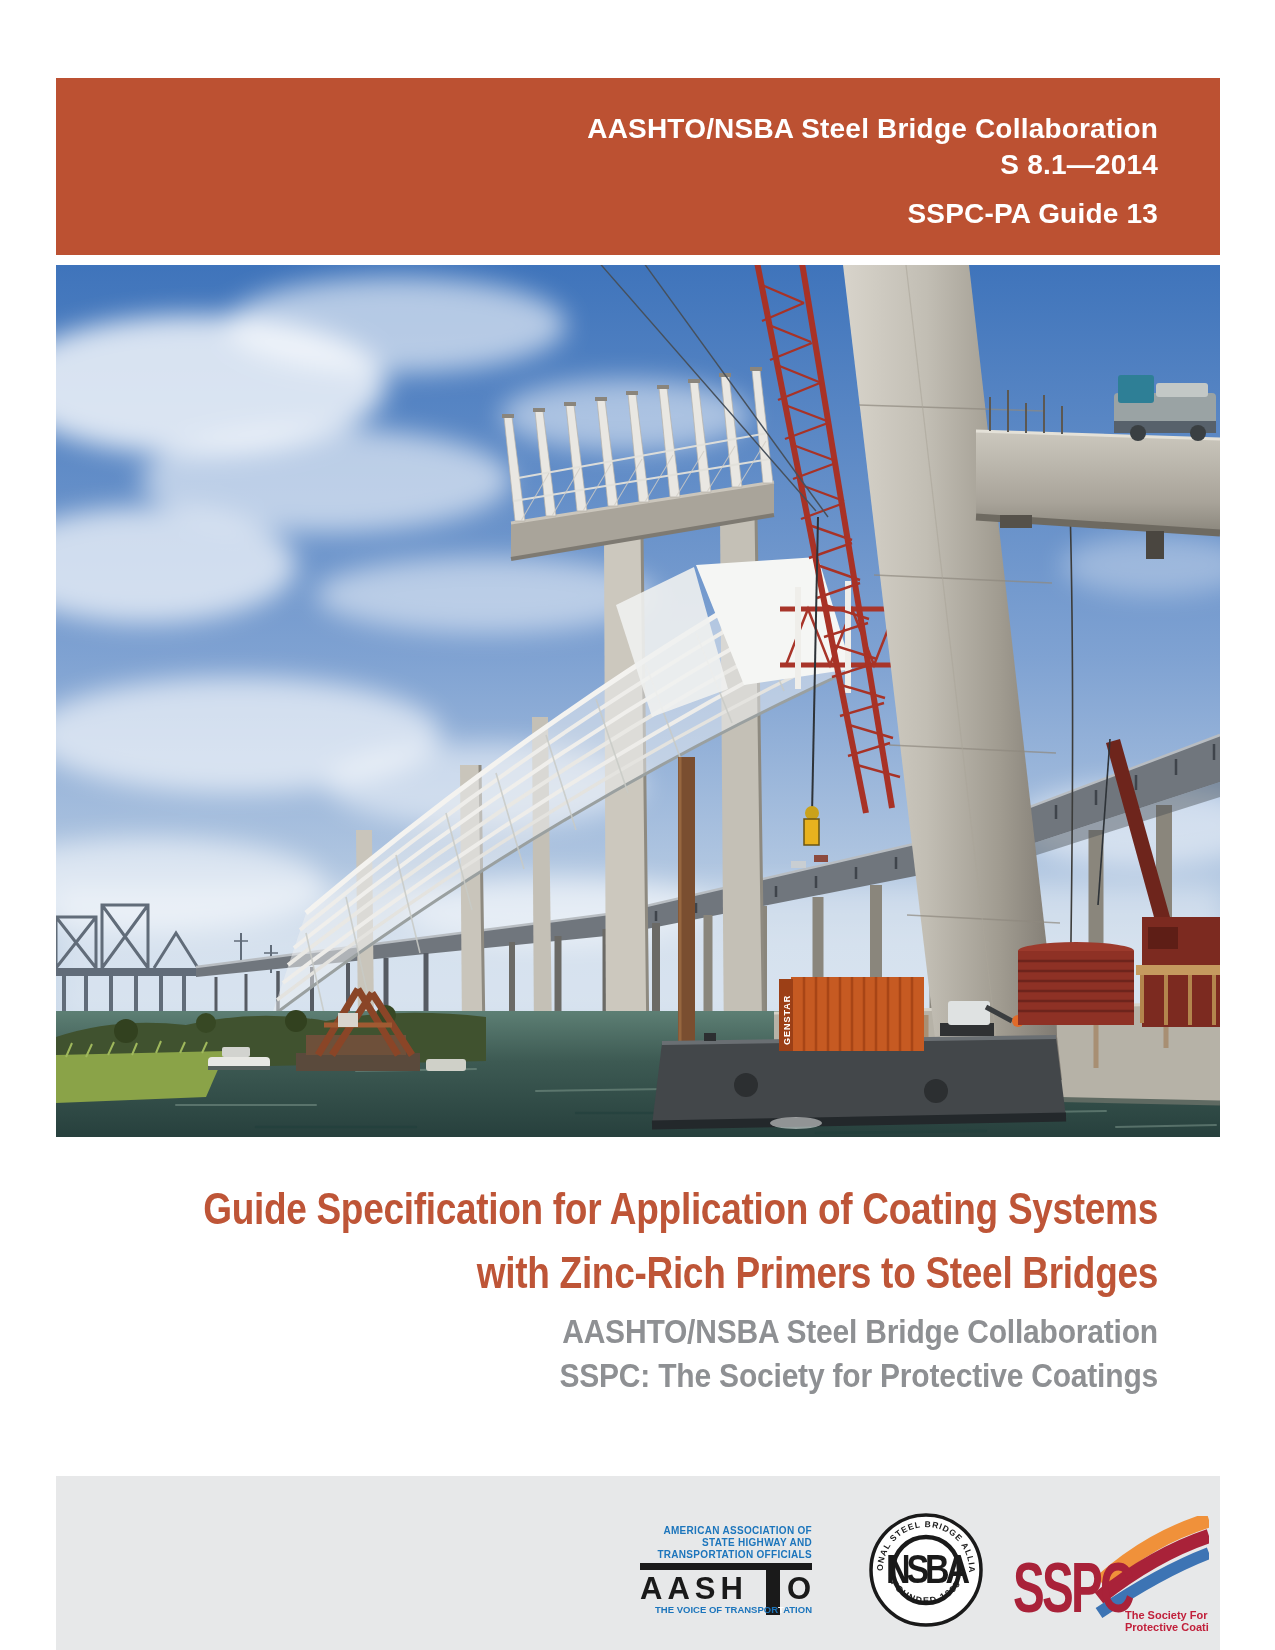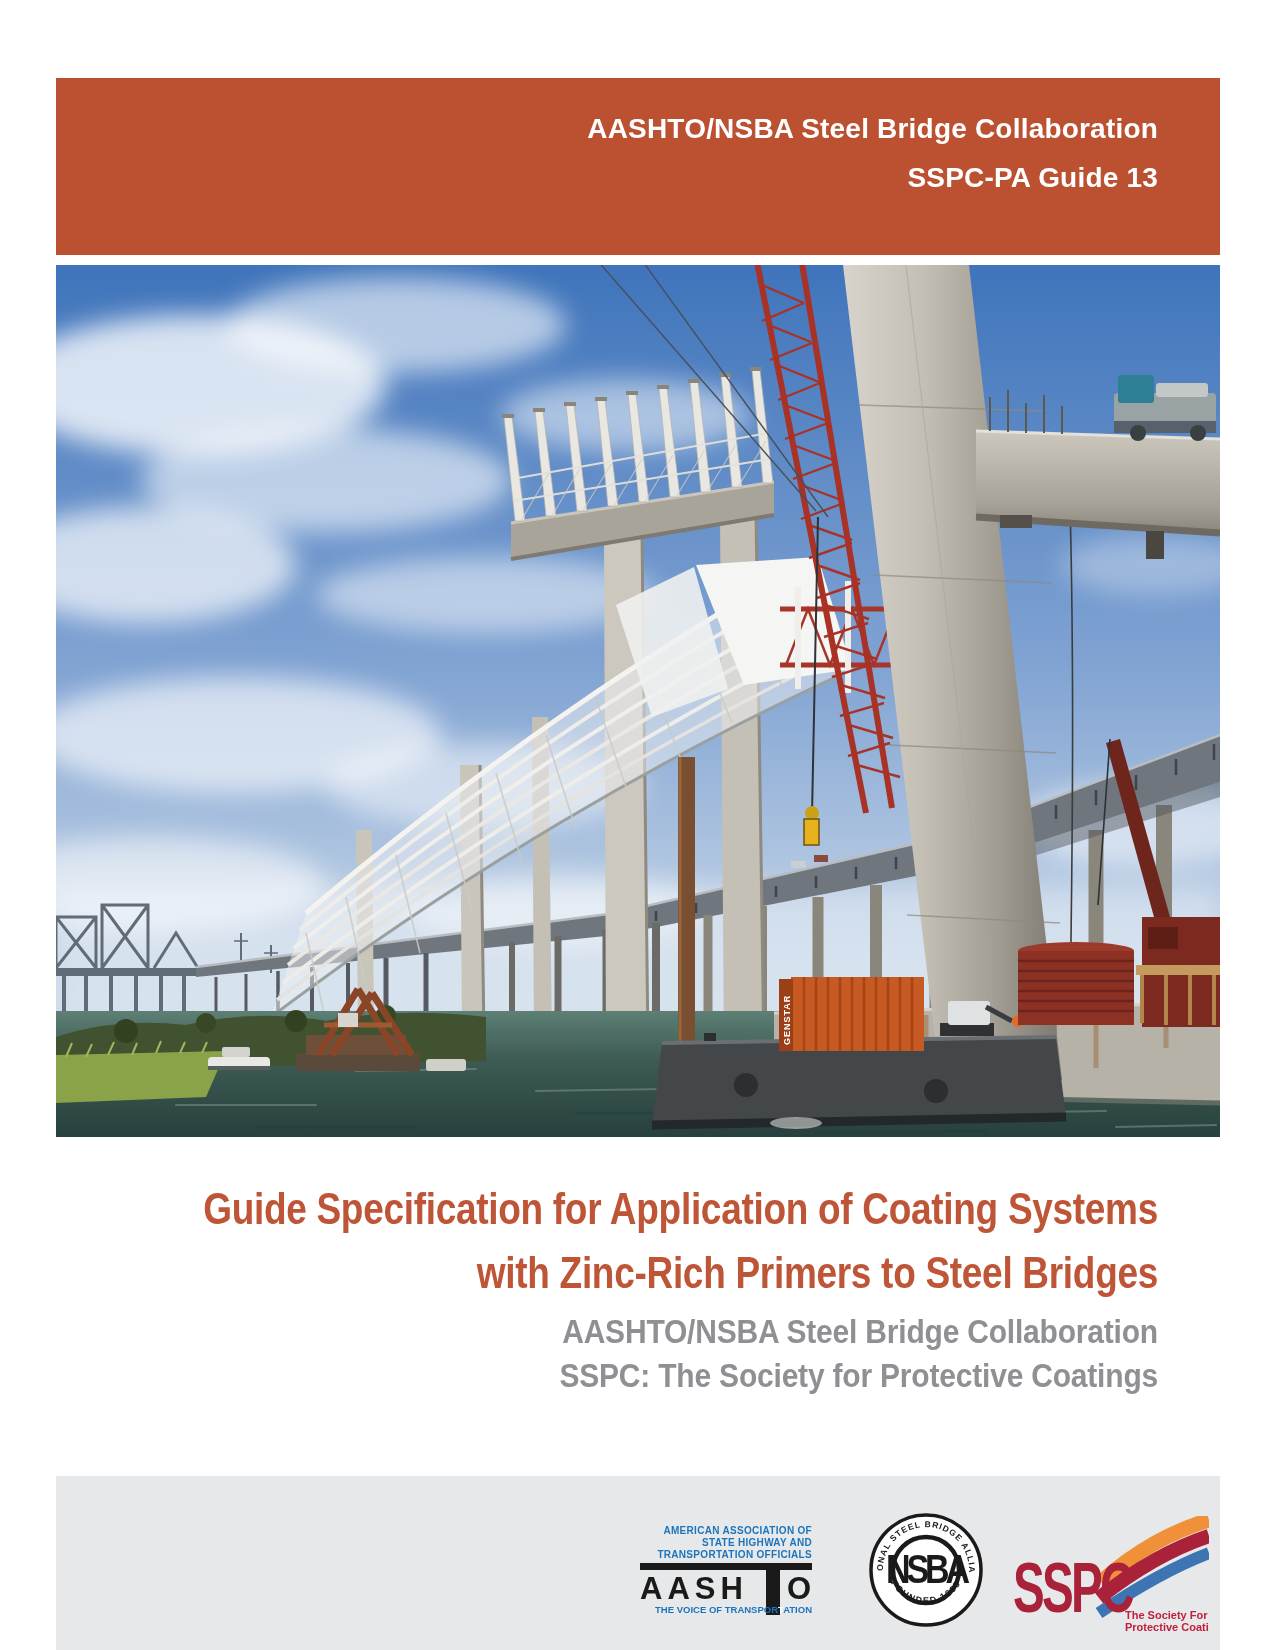--- a/index.html
+++ b/index.html
@@ -33,20 +33,21 @@
   .wave{stroke:#7b968a;stroke-width:2;opacity:.55;stroke-linecap:round;}
   .wave2{stroke:#22403c;stroke-width:2.5;opacity:.6;stroke-linecap:round;}
 </style>
 </head>
 <body>
 
 <div class="page">
 
   <header class="band">
     <div>AASHTO/NSBA Steel Bridge Collaboration</div>
+    <div>S 8.1—2014</div>
     <div class="guide">SSPC-PA Guide 13</div>
   </header>
 
   <svg class="photo" viewBox="0 0 1164 872" xmlns="http://www.w3.org/2000/svg">
     <defs>
       <linearGradient id="sky" x1="0" y1="0" x2="0" y2="1">
         <stop offset="0" stop-color="#3f74bb"></stop>
           <stop offset=".45" stop-color="#7fa2d2"></stop>
         <stop offset=".78" stop-color="#c2d3e6"></stop>
           <stop offset="1" stop-color="#cddcec"></stop>

